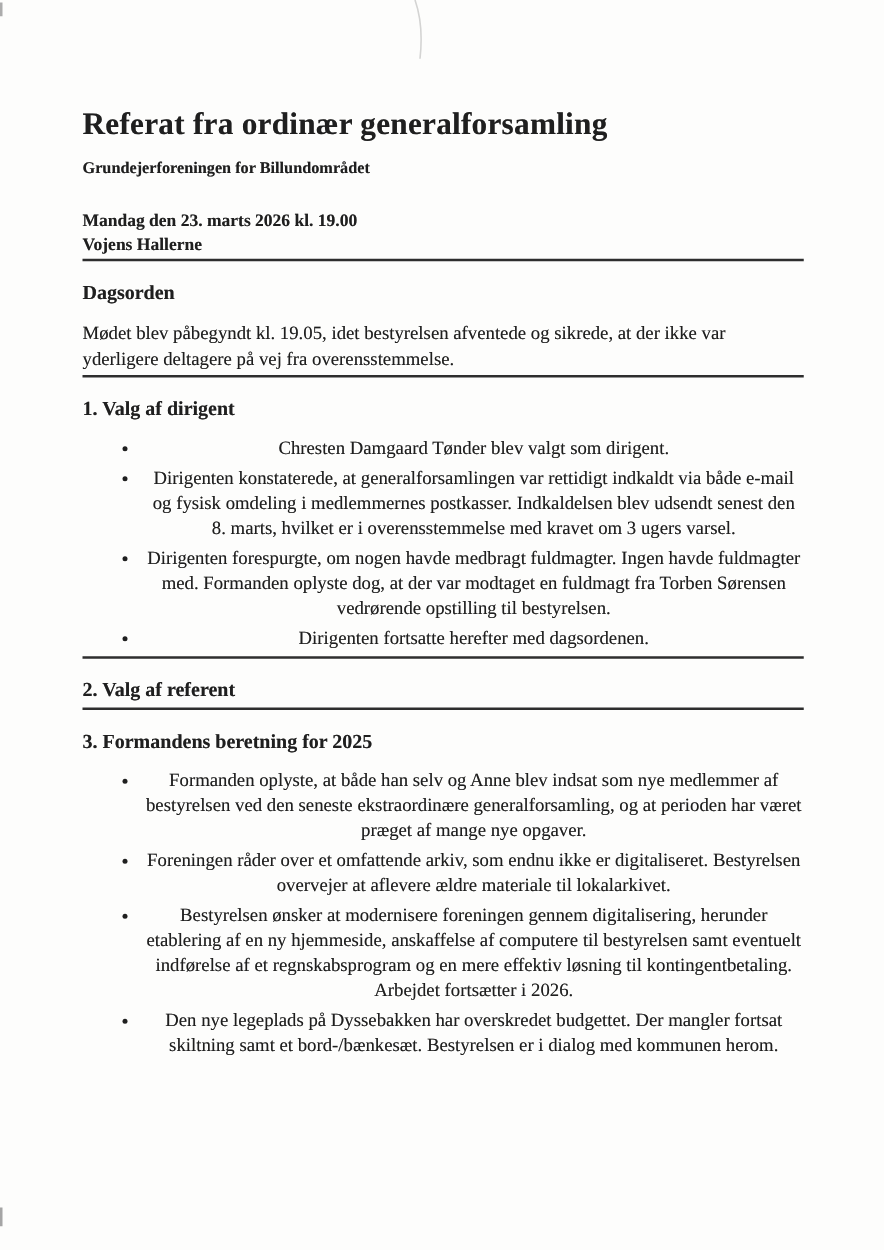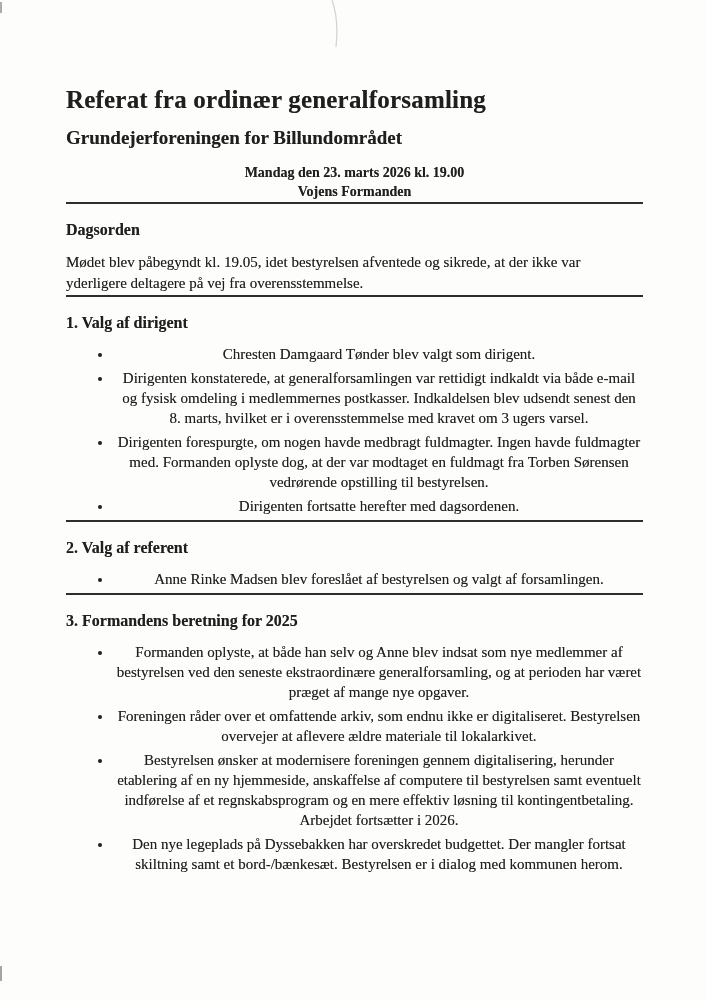--- a/index.html
+++ b/index.html
@@ -22,30 +22,29 @@
   }
   .doc-title {
     margin: 0;
     font-size: 25px;
     line-height: 1.15;
     font-weight: bold;
     letter-spacing: 0.2px;
   }
   .doc-subtitle {
     margin: 12px 0 4px 0;
-    font-size: 19px;
+    font-size: 13px;
     line-height: 1.15;
     font-weight: bold;
   }
   .meta {
-    margin-top: 14px;
+    margin-top: 26px;
     font-size: 14px;
     font-weight: bold;
     line-height: 1.4;
-    text-align: center;
   }
   hr.rule {
     border: none;
     height: 2px;
     background: #2e2e2e;
     margin: 0;
   }
   .rule-1 { margin-top: 14px; }
   .rule-mid { margin-top: 9px; }
   .section-heading {
@@ -102,21 +101,21 @@
   <svg class="scan-hair" viewBox="0 0 14 48" aria-hidden="true">
     <path d="M2,0 Q9,20 6,47" fill="none" stroke="rgba(0,0,0,0.16)" stroke-width="1.3"></path>
   </svg>
   <div class="edge-mark em-top"></div>
   <div class="edge-mark em-bottom"></div>
 
   <h1 class="doc-title">Referat fra ordinær generalforsamling</h1>
   <h2 class="doc-subtitle">Grundejerforeningen for Billundområdet</h2>
   <div class="meta">
     <div>Mandag den 23. marts 2026 kl. 19.00</div>
-    <div>Vojens Formanden</div>
+    <div>Vojens Hallerne</div>
   </div>
 
   <hr class="rule rule-1">
 
   <section>
     <h3 class="section-heading">Dagsorden</h3>
     <p class="para">Mødet blev påbegyndt kl. 19.05, idet bestyrelsen afventede og sikrede, at der ikke var yderligere deltagere på vej fra overensstemmelse.</p>
   </section>
 
   <hr class="rule rule-mid">
@@ -128,23 +127,20 @@
       <li>Dirigenten konstaterede, at generalforsamlingen var rettidigt indkaldt via både e-mail og fysisk omdeling i medlemmernes postkasser. Indkaldelsen blev udsendt senest den 8. marts, hvilket er i overensstemmelse med kravet om 3 ugers varsel.</li>
       <li>Dirigenten forespurgte, om nogen havde medbragt fuldmagter. Ingen havde fuldmagter med. Formanden oplyste dog, at der var modtaget en fuldmagt fra Torben Sørensen vedrørende opstilling til bestyrelsen.</li>
       <li>Dirigenten fortsatte herefter med dagsordenen.</li>
     </ul>
   </section>
 
   <hr class="rule rule-mid">
 
   <section>
     <h3 class="section-heading">2. Valg af referent</h3>
-    <ul class="bullets">
-      <li>Anne Rinke Madsen blev foreslået af bestyrelsen og valgt af forsamlingen.</li>
-    </ul>
   </section>
 
   <hr class="rule rule-mid">
 
   <section>
     <h3 class="section-heading">3. Formandens beretning for 2025</h3>
     <ul class="bullets">
       <li>Formanden oplyste, at både han selv og Anne blev indsat som nye medlemmer af bestyrelsen ved den seneste ekstraordinære generalforsamling, og at perioden har været præget af mange nye opgaver.</li>
       <li>Foreningen råder over et omfattende arkiv, som endnu ikke er digitaliseret. Bestyrelsen overvejer at aflevere ældre materiale til lokalarkivet.</li>
       <li>Bestyrelsen ønsker at modernisere foreningen gennem digitalisering, herunder etablering af en ny hjemmeside, anskaffelse af computere til bestyrelsen samt eventuelt indførelse af et regnskabsprogram og en mere effektiv løsning til kontingentbetaling. Arbejdet fortsætter i 2026.</li>

